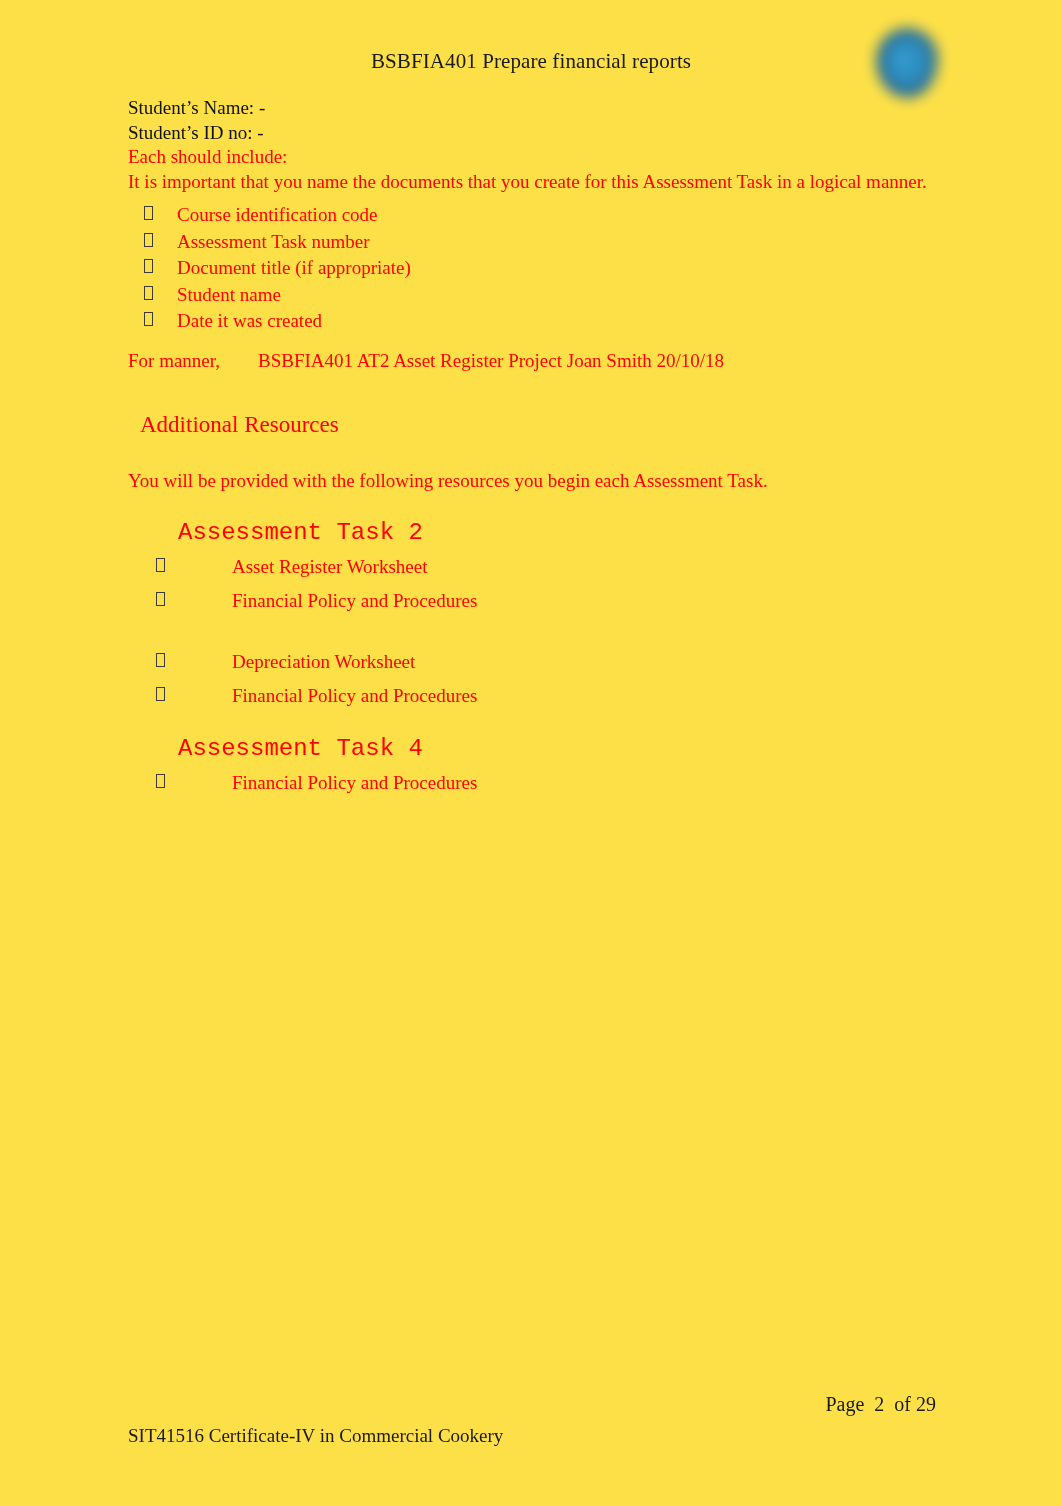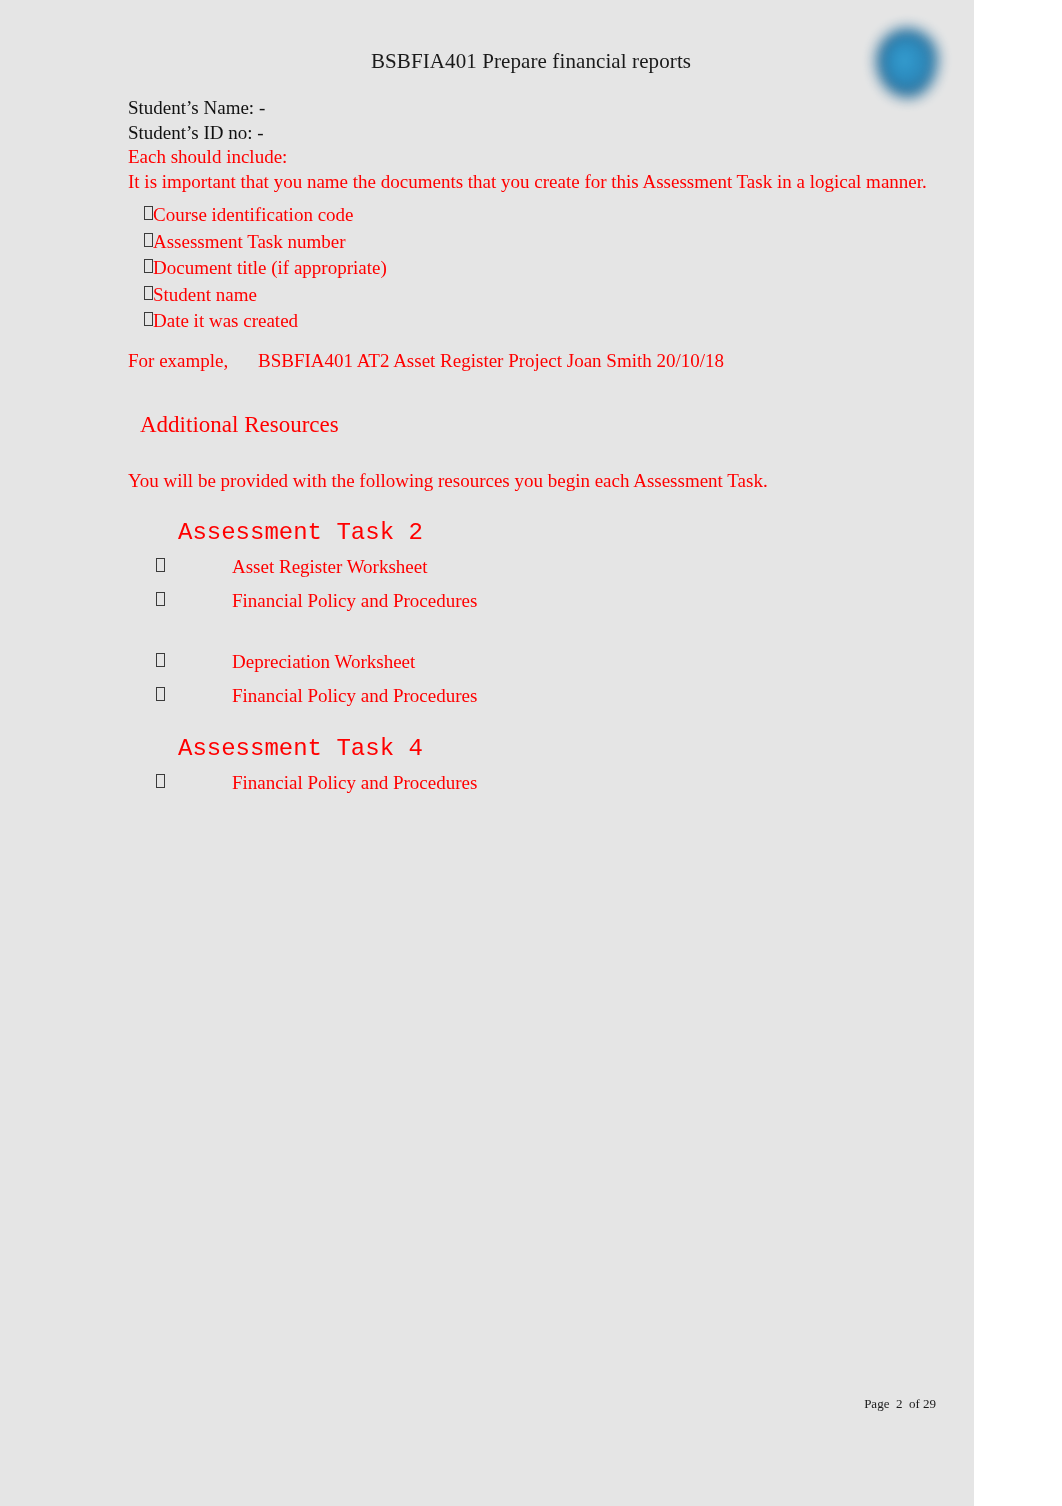--- a/index.html
+++ b/index.html
@@ -11,23 +11,23 @@
     width: 1062px;
     height: 1506px;
     position: relative;
     font-family: "Liberation Serif", "DejaVu Serif", serif;
     color: #000000;
     overflow: hidden;
   }
 
   .page {
     position: relative;
-    width: 974px;
+    width: 1062px;
     height: 1506px;
-    background: #e5e5e5;
+    background: #fde047;
   }
 
   
   .doc-header {
     position: absolute;
     top: 48px;
     left: 0;
     width: 1062px;
     text-align: center;
   }
@@ -110,21 +110,21 @@
   .tofu {
     display: inline-block;
     width: 9px;
     height: 14px;
     border: 1.3px solid #3b3b3b;
     box-sizing: border-box;
     position: relative;
     top: -1px;
     flex: 0 0 auto;
   }
-  .bullet-row.indent-a .bullet-label { }
+  .bullet-row.indent-a .bullet-label { margin-left: 24px; }
   .bullet-row.indent-b .bullet-label { margin-left: 23px; }
   .bullet-label {
     color: #ff0000;
   }
 
   .spacer-8 { height: 8px; }
   .spacer-14 { height: 14px; }
   .spacer-18 { height: 18px; }
   .spacer-26 { height: 26px; }
 
@@ -157,21 +157,21 @@
     position: absolute;
     left: 0;
     top: 1392px;
     width: 1062px;
     height: 80px;
   }
   .footer .page-num {
     position: absolute;
     right: 126px;
     top: 0;
-    font-size: 13px;
+    font-size: 20px;
     line-height: 24px;
     color: #1a1a1a;
     white-space: pre;
   }
   .footer .course-line {
     position: absolute;
     left: 128px;
     top: 32px;
     font-size: 19px;
     line-height: 24px;
@@ -219,21 +219,21 @@
       <span class="bullet-label">Student name</span>
     </div>
     <div class="bullet-row indent-a">
       <span class="tofu"></span>
       <span class="bullet-label">Date it was created</span>
     </div>
 
     <div class="spacer-14"></div>
 
     <div class="example-line">
-      <span class="ex-label">For example,</span>
+      <span class="ex-label">For manner,</span>
       <span>BSBFIA401 AT2 Asset Register Project Joan Smith 20/10/18</span>
     </div>
 
     <div class="spacer-26"></div>
 
     <h2 class="heading2">Additional Resources</h2>
 
     <div class="spacer-18"></div>
 
     <div class="para-red">You will be provided with the following resources you begin each Assessment Task.</div>
@@ -271,15 +271,16 @@
     <div class="spacer-8"></div>
     <div class="bullet-row indent-b">
       <span class="tofu"></span>
       <span class="bullet-label">Financial Policy and Procedures</span>
     </div>
 
   </div>
 
   <div class="footer">
     <div class="page-num">Page  2  of 29</div>
+    <div class="course-line">SIT41516 Certificate-IV in Commercial Cookery</div>
   </div>
 
 </div>
 
 </body></html>

